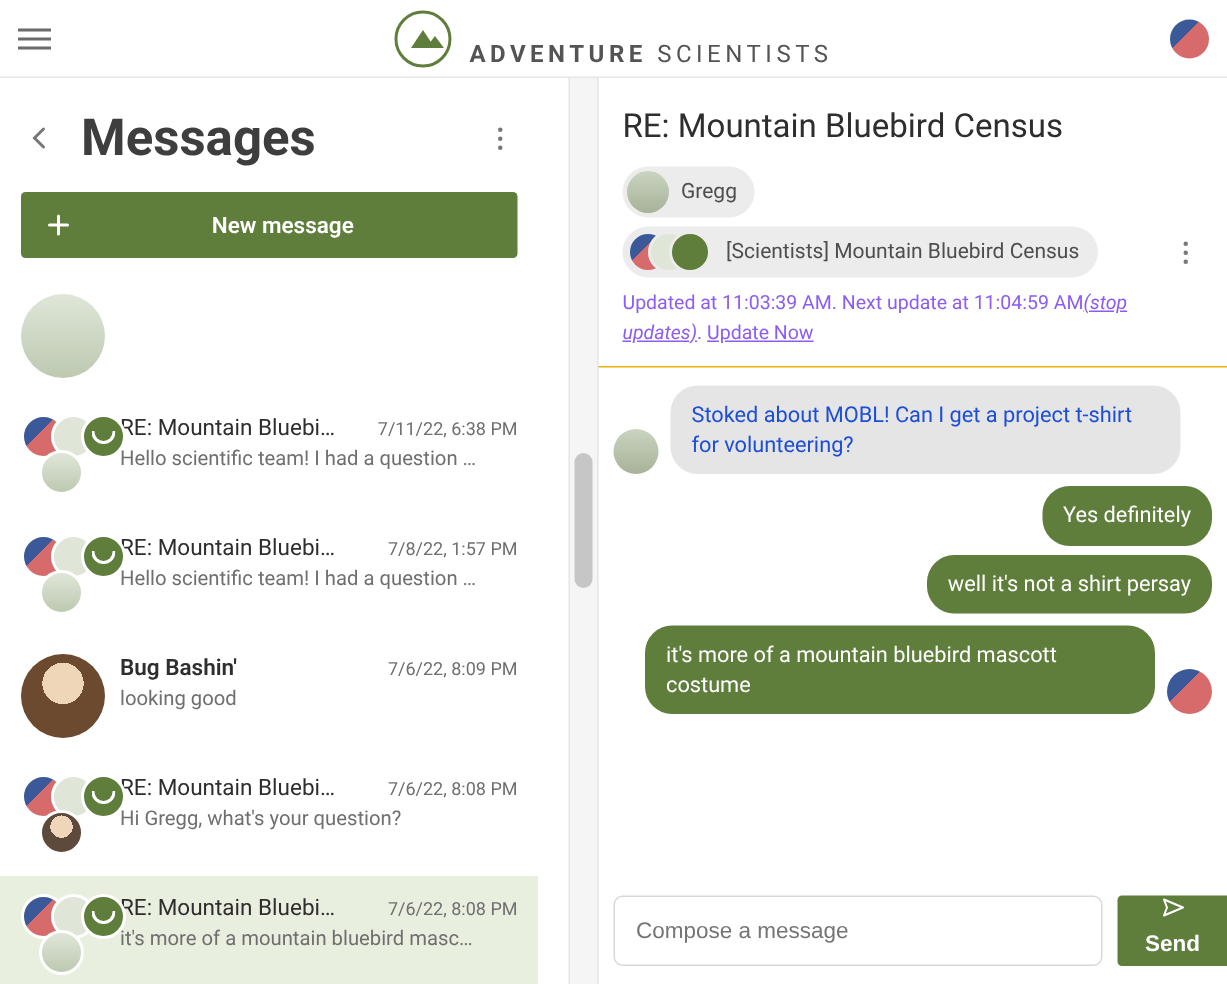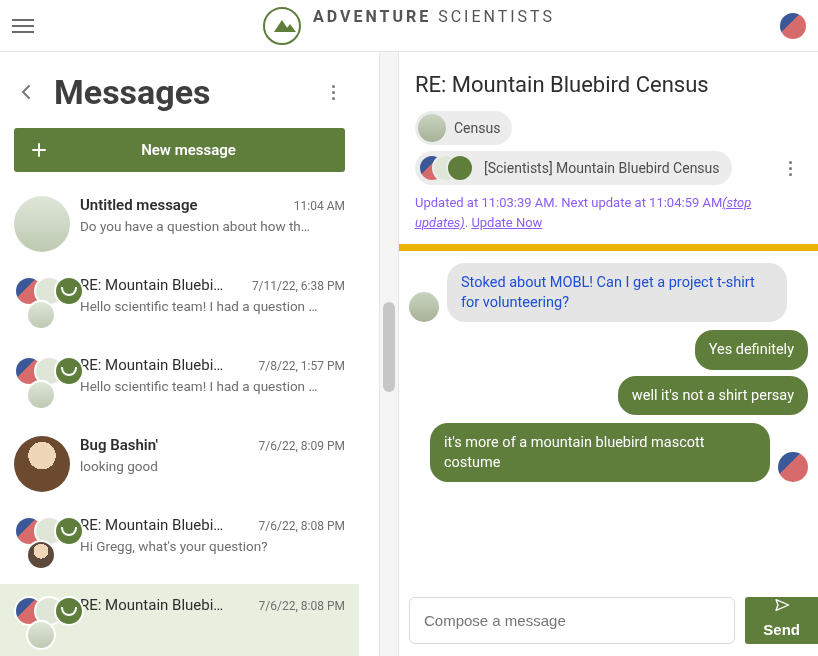--- a/index.html
+++ b/index.html
@@ -2,21 +2,21 @@
 <html><head>
   <meta charset="utf-8">
   <style>
     * { box-sizing: border-box; margin: 0; padding: 0; }
     body { font-family: -apple-system, BlinkMacSystemFont, "Segoe UI", Roboto, Helvetica, Arial, sans-serif; background: #fff; color: #333; width: 818px; height: 656px; overflow: hidden; }
 
     
     .top-header { height: 52px; display: flex; align-items: center; justify-content: space-between; border-bottom: 1px solid #e6e6e6; padding: 0 12px; position: relative; }
     .hamburger { width: 28px; height: 28px; display: flex; flex-direction: column; justify-content: center; gap: 4px; cursor: pointer; }
     .hamburger-line { height: 2px; background: #6b6b6b; width: 22px; }
-    .logo-wrap { position: absolute; left: 50%; transform: translateX(-50%); display: flex; align-items: flex-start; gap: 12px; }
+    .logo-wrap { position: absolute; left: 50%; transform: translateX(-50%); display: flex; align-items: flex-end; gap: 12px; }
     .logo-circle { width: 38px; height: 38px; border: 2px solid #5f7e3c; border-radius: 50%; display: flex; align-items: center; justify-content: center; }
     .logo-mountain { width: 0; height: 0; border-left: 8px solid transparent; border-right: 8px solid transparent; border-bottom: 12px solid #5f7e3c; position: relative; }
     .logo-mountain::after { content: ""; position: absolute; right: -14px; bottom: -12px; border-left: 6px solid transparent; border-right: 6px solid transparent; border-bottom: 8px solid #5f7e3c; }
     .brand-text { font-size: 16px; letter-spacing: 3px; color: #545454; font-weight: 400; white-space: nowrap; }
     .brand-text strong { font-weight: 700; }
     .avatar-tiny { width: 26px; height: 26px; border-radius: 50%; background: linear-gradient(135deg, #3b5998 40%, #d76b6b 40%); }
 
     
     .main { display: flex; height: calc(656px - 52px); }
 
@@ -53,21 +53,21 @@
     .conv-title.strong { font-weight: 600; }
     .conv-time { font-size: 12px; color: #6f6f6f; flex-shrink: 0; }
     .conv-preview { font-size: 13.5px; color: #6f6f6f; margin-top: 4px; white-space: nowrap; overflow: hidden; text-overflow: ellipsis; }
 
     
     .split-gutter { width: 20px; flex-shrink: 0; background: #f5f5f5; border-left: 1px solid #e6e6e6; border-right: 1px solid #e6e6e6; position: relative; }
     .split-thumb { position: absolute; left: 3px; right: 3px; top: 250px; height: 90px; background: #c6c6c6; border-radius: 6px; }
 
     
     .pane { flex: 1; display: flex; flex-direction: column; min-width: 0; }
-    .pane-header { padding: 20px 16px 12px 16px; border-bottom: 7px solid #eab308; position: relative; }
+    .pane-header { padding: 20px 16px 12px 16px; border-bottom: 1px solid #eab308; position: relative; }
     .pane-title { font-size: 22px; font-weight: 400; color: #2e2e2e; margin-bottom: 14px; }
     .chip-row { display: flex; align-items: center; gap: 8px; margin-bottom: 6px; flex-wrap: wrap; }
     .chip { display: inline-flex; align-items: center; background: #ececec; border-radius: 18px; padding: 3px 12px 3px 3px; font-size: 14px; color: #4e4e4e; gap: 8px; }
     .chip-av { width: 28px; height: 28px; border-radius: 50%; background: linear-gradient(#c9d4c1, #a8b298); flex-shrink: 0; }
     .chip-av-group { position: relative; width: 58px; height: 28px; }
     .chip-av-group .g1 { position: absolute; left: 0; width: 28px; height: 28px; border-radius: 50%; background: linear-gradient(135deg,#3b5998 40%, #d76b6b 40%); border: 2px solid #ececec; }
     .chip-av-group .g2 { position: absolute; left: 14px; width: 28px; height: 28px; border-radius: 50%; background: #dfe6d8; border: 2px solid #ececec; }
     .chip-av-group .g3 { position: absolute; left: 28px; width: 28px; height: 28px; border-radius: 50%; background: #5f7e3c; border: 2px solid #ececec; }
     .update-line { font-size: 13px; color: #8b5cf6; margin-top: 8px; line-height: 1.5; }
     .update-line .stop { font-style: italic; text-decoration: underline; cursor: pointer; }
@@ -137,27 +137,20 @@
         </div>
         <span class="lbl">New message</span>
       </div>
 
       <div class="conv-list">
 
         <div class="conv">
           <div class="conv-av">
               <div class="circle-main cactus"></div>
             </div>
-          <div class="conv-body">
-            <div class="conv-top">
-              <div class="conv-title strong">Untitled message</div>
-              <div class="conv-time">11:04 AM</div>
-            </div>
-            <div class="conv-preview">Do you have a question about how th…</div>
-          </div>
         </div>
 
         <div class="conv">
           <div class="conv-av">
               <div class="stack">
                 <div class="s1"></div>
                 <div class="s2"></div>
                 <div class="s3"></div>
                 <div class="s4"></div>
               </div>
@@ -227,40 +220,41 @@
                 <div class="s2"></div>
                 <div class="s3"></div>
                 <div class="s4"></div>
               </div>
             </div>
           <div class="conv-body">
             <div class="conv-top">
               <div class="conv-title">RE: Mountain Bluebi…</div>
               <div class="conv-time">7/6/22, 8:08 PM</div>
             </div>
+            <div class="conv-preview">it's more of a mountain bluebird masc…</div>
           </div>
         </div>
 
       </div>
     </div>
 
   </div>
 
   <div class="split-gutter">
     <div class="split-thumb"></div>
   </div>
 
   <div class="pane">
     <div class="pane-header">
       <div class="pane-title">RE: Mountain Bluebird Census</div>
 
       <div class="chip-row">
         <div class="chip">
           <div class="chip-av"></div>
-          <span>Census</span>
+          <span>Gregg</span>
         </div>
       </div>
       <div class="chip-row" style="position: relative;">
         <div class="chip">
           <div class="chip-av-group">
             <div class="g1"></div>
               <div class="g2"></div>
               <div class="g3"></div>
           </div>
           <span>[Scientists] Mountain Bluebird Census</span>

